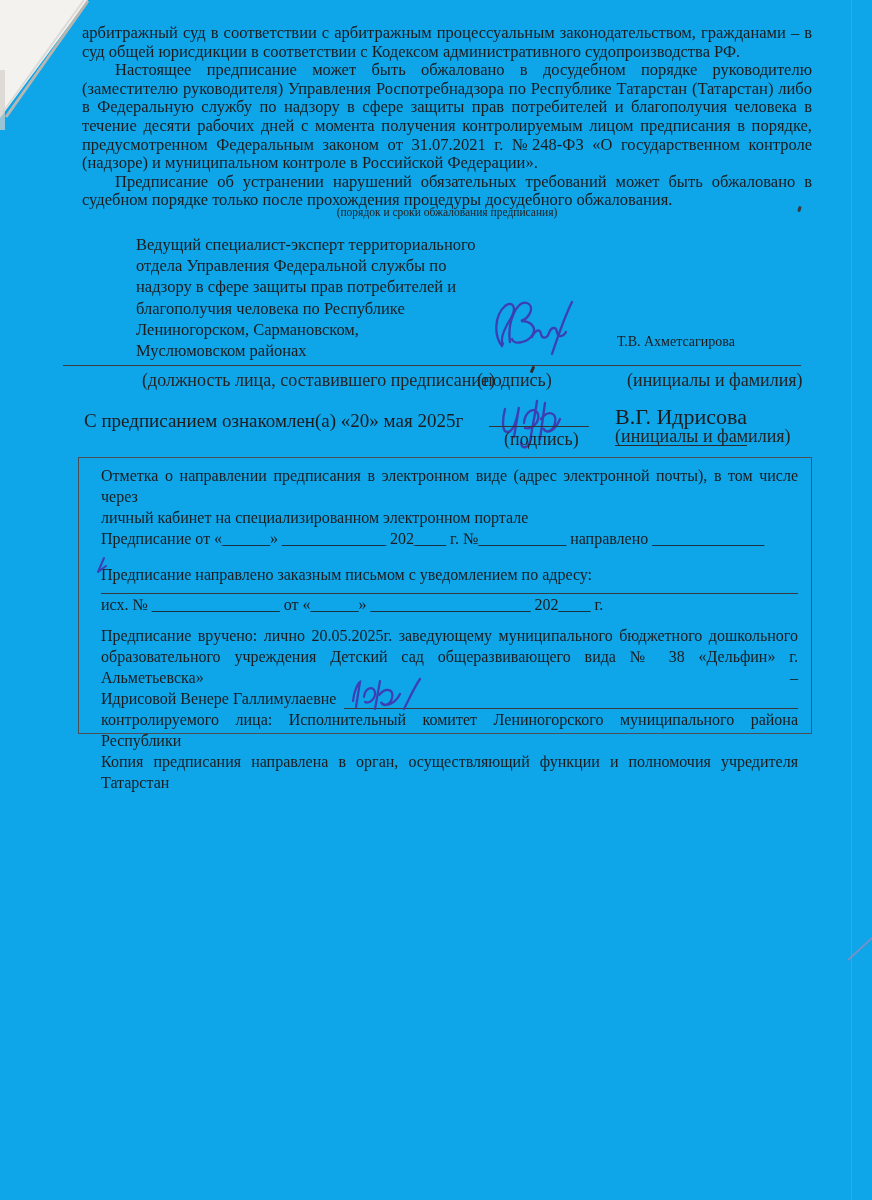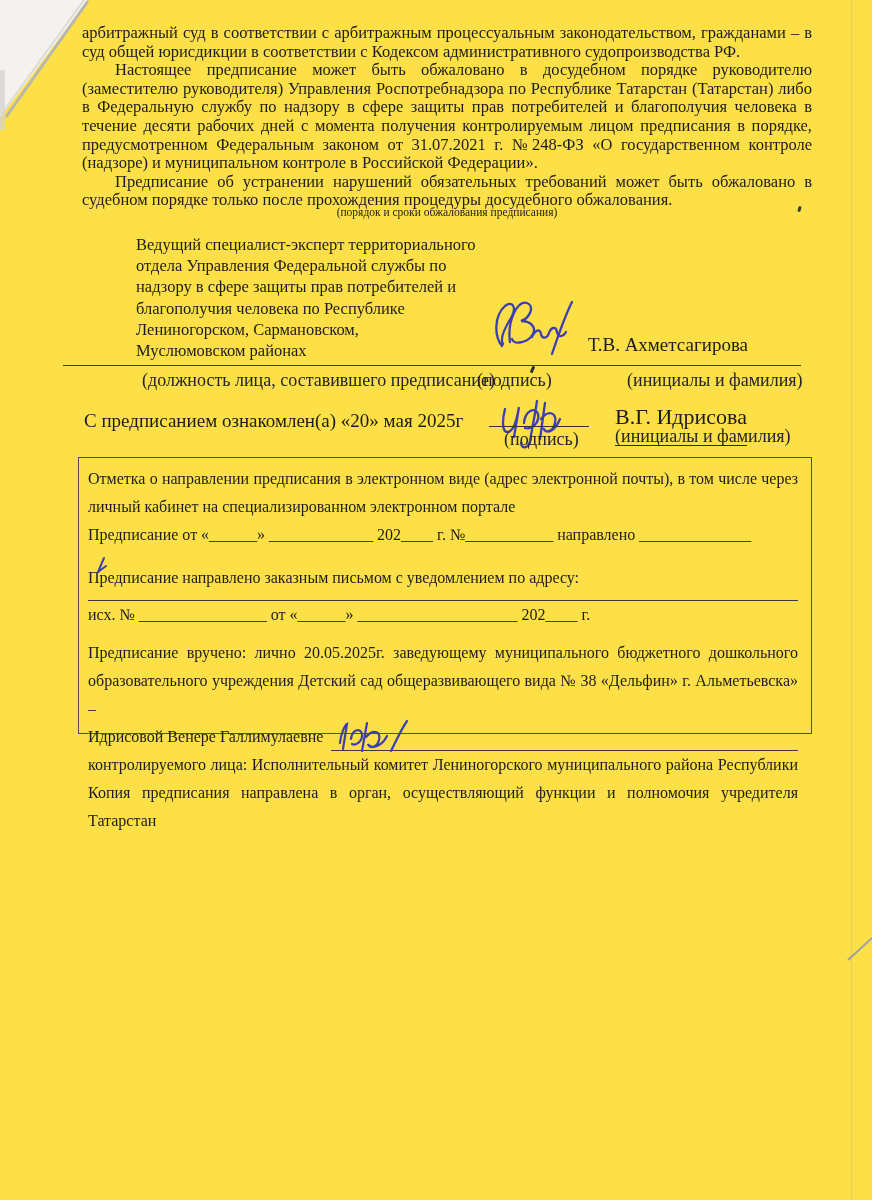--- a/index.html
+++ b/index.html
@@ -1,50 +1,50 @@
 <!DOCTYPE html>
 <html><head>
 <meta charset="utf-8">
 <style>
   html,body{margin:0;padding:0;background:#e9e9e9;}
   .page{
     position:relative;width:872px;height:1200px;margin:0 auto;
-    background:#fde047;overflow:hidden;
+    background:#0ea5e9;overflow:hidden;
     font-family:"Liberation Serif","DejaVu Serif",serif;
     color:#1c1c1e;
   }
   
   .toptext{position:absolute;left:82px;top:24px;width:730px;}
   .toptext p{margin:0;font-size:16.5px;line-height:18.6px;text-align:justify;}
   .toptext p.ind{text-indent:33px;}
   .caption{position:absolute;left:82px;top:206px;width:730px;text-align:center;
            font-size:11.5px;color:#222;}
   
   .position-block{position:absolute;left:92px;top:234px;width:370px;
                   font-size:16.5px;line-height:21.2px;margin-left:44px;}
   .position-block div{white-space:nowrap;}
-  .issuer-name{position:absolute;left:588px;top:334px;font-size:19px;}
+  .issuer-name{position:absolute;left:617px;top:334px;font-size:14px;}
   .rule-main{position:absolute;left:63px;top:365px;width:738px;height:0;
              border-top:1.8px solid #3c3c40;}
   .lbl{position:absolute;font-size:18px;color:#242427;white-space:nowrap;}
   .lbl-position{left:142px;top:370px;}
   .lbl-sig1{left:477px;top:370px;}
   .lbl-name1{left:627px;top:370px;}
   
   .ack-text{position:absolute;left:84px;top:410px;font-size:19px;white-space:nowrap;}
   .ack-sigline{position:absolute;left:489px;top:426px;width:100px;height:0;
                border-top:1.6px solid #333;}
   .lbl-sig2{left:504px;top:429px;}
   .ack-name{position:absolute;left:615px;top:404px;font-size:22px;
             border-bottom:1.5px solid #2a2a2e;padding-bottom:15px;}
   .lbl-name2{left:615px;top:426px;}
   
   .box{position:absolute;left:78px;top:457px;width:734px;height:277px;
        border:1.6px solid #4e4e54;box-sizing:border-box;
-       padding:7px 13px 0 9px;font-size:16px;line-height:28px;}
+       padding:7px 13px 0 22px;font-size:16px;line-height:21px;}
   .box .row{margin:0;}
   .jl{text-align:justify;text-align-last:justify;}
   .sp1{height:15px;}
   .sp2{height:10px;}
   .addr-line{border-top:1.7px solid #3a3a3e;margin-top:8px;height:0;}
   .deliv3{display:flex;align-items:flex-end;}
   .deliv3 .t{white-space:nowrap;}
   .fill-line{flex:1;border-bottom:1.7px solid #3a3a3e;height:1.15em;
              margin-left:8px;position:relative;}
   

